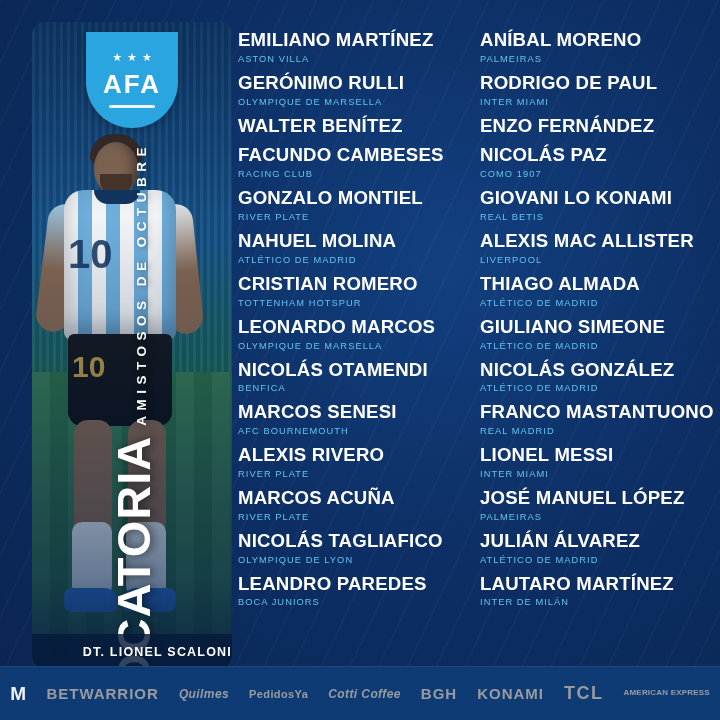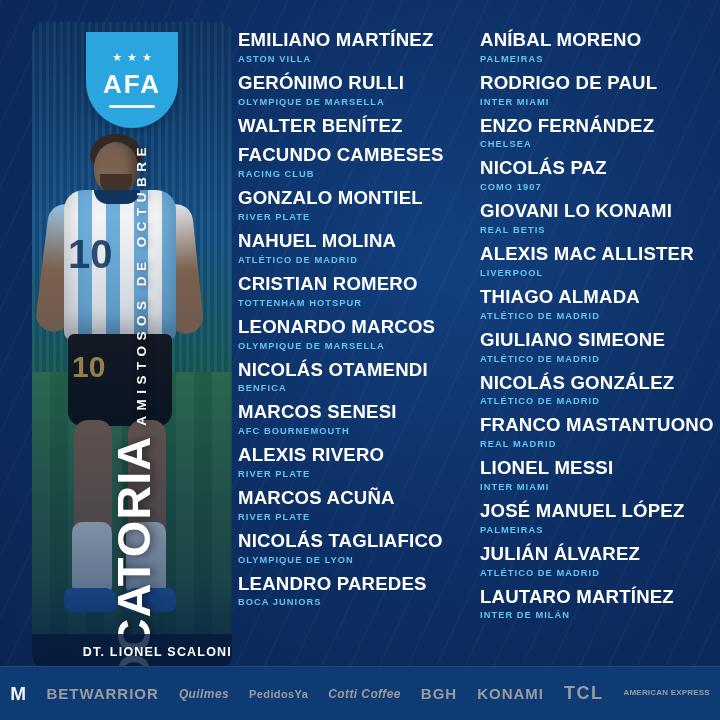--- a/index.html
+++ b/index.html
@@ -210,21 +210,21 @@
   .p-name {
     font-size: 18.6px;
     font-weight: 700;
     color: #ffffff;
     letter-spacing: .2px;
     line-height: 1.12;
     white-space: nowrap;
   }
   .p-club {
     font-size: 9.3px;
-    font-weight: 700;
+    font-weight: 400;
     color: #62c4f0;
     letter-spacing: 1.05px;
     margin-top: 3px;
     white-space: nowrap;
   }
 
   
   .sponsor-bar {
     position: absolute; left: 0; right: 0; bottom: 0;
     height: 54px;
@@ -361,21 +361,20 @@
       <div class="player-entry">
         <div class="p-name">ANÍBAL MORENO</div>
         <div class="p-club">PALMEIRAS</div>
       </div>
       <div class="player-entry">
         <div class="p-name">RODRIGO DE PAUL</div>
         <div class="p-club">INTER MIAMI</div>
       </div>
       <div class="player-entry">
         <div class="p-name">ENZO FERNÁNDEZ</div>
-        <div class="p-club">CHELSEA</div>
       </div>
       <div class="player-entry">
         <div class="p-name">NICOLÁS PAZ</div>
         <div class="p-club">COMO 1907</div>
       </div>
       <div class="player-entry">
         <div class="p-name">GIOVANI LO KONAMI</div>
         <div class="p-club">REAL BETIS</div>
       </div>
       <div class="player-entry">

